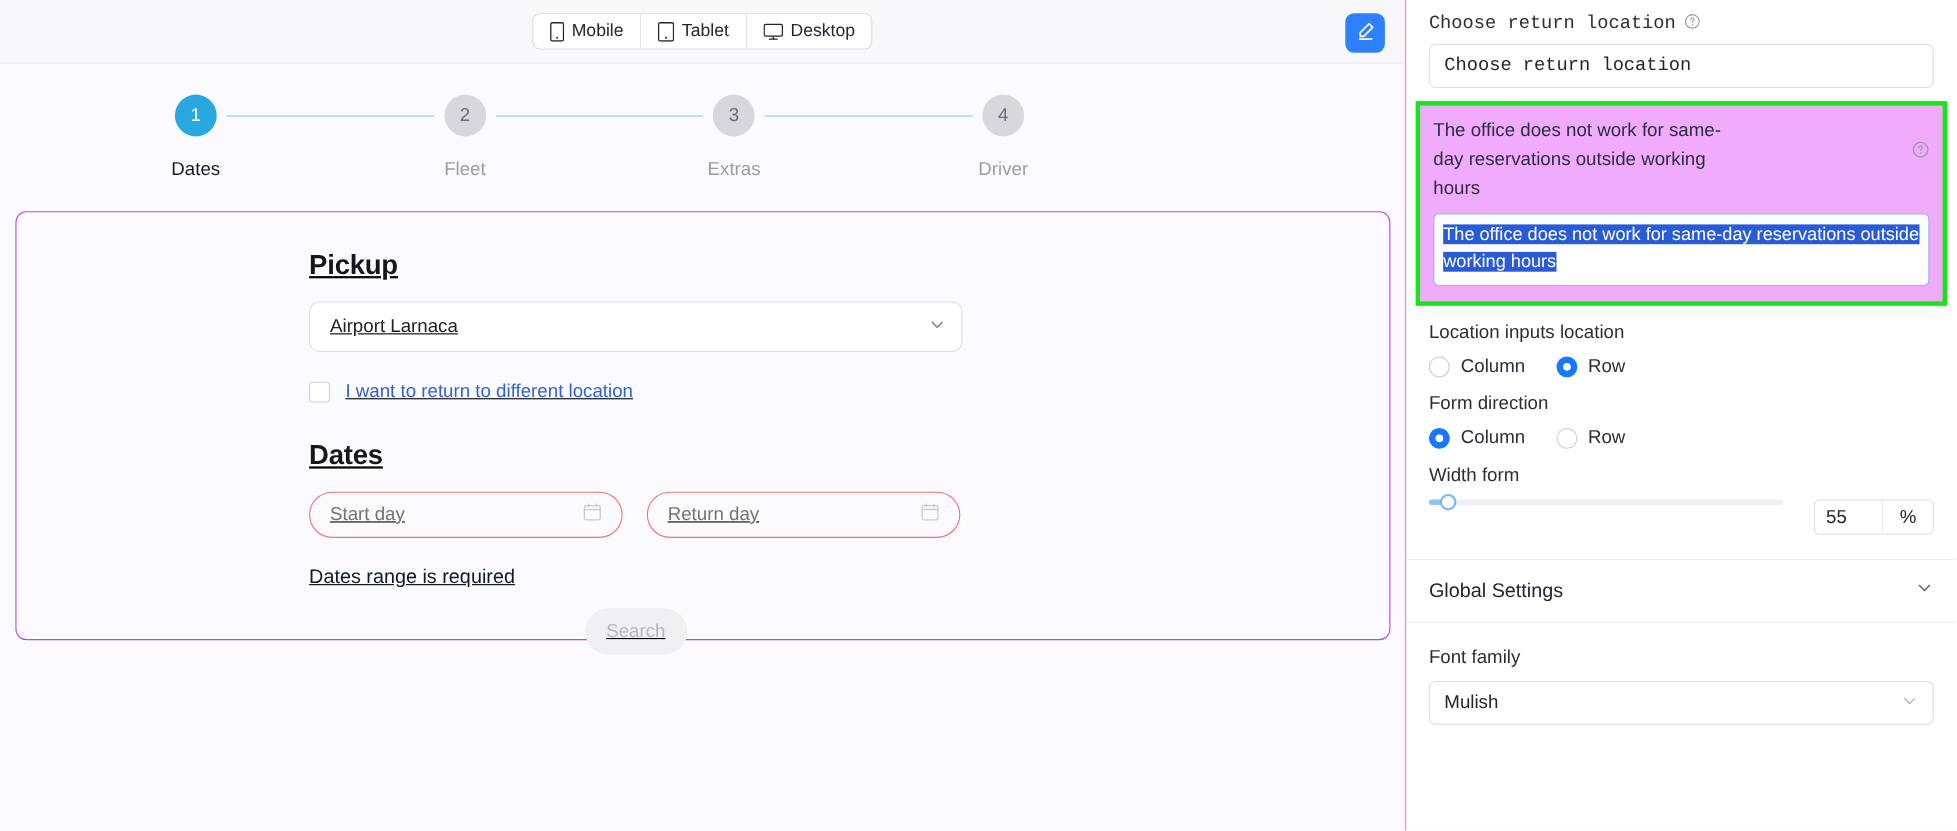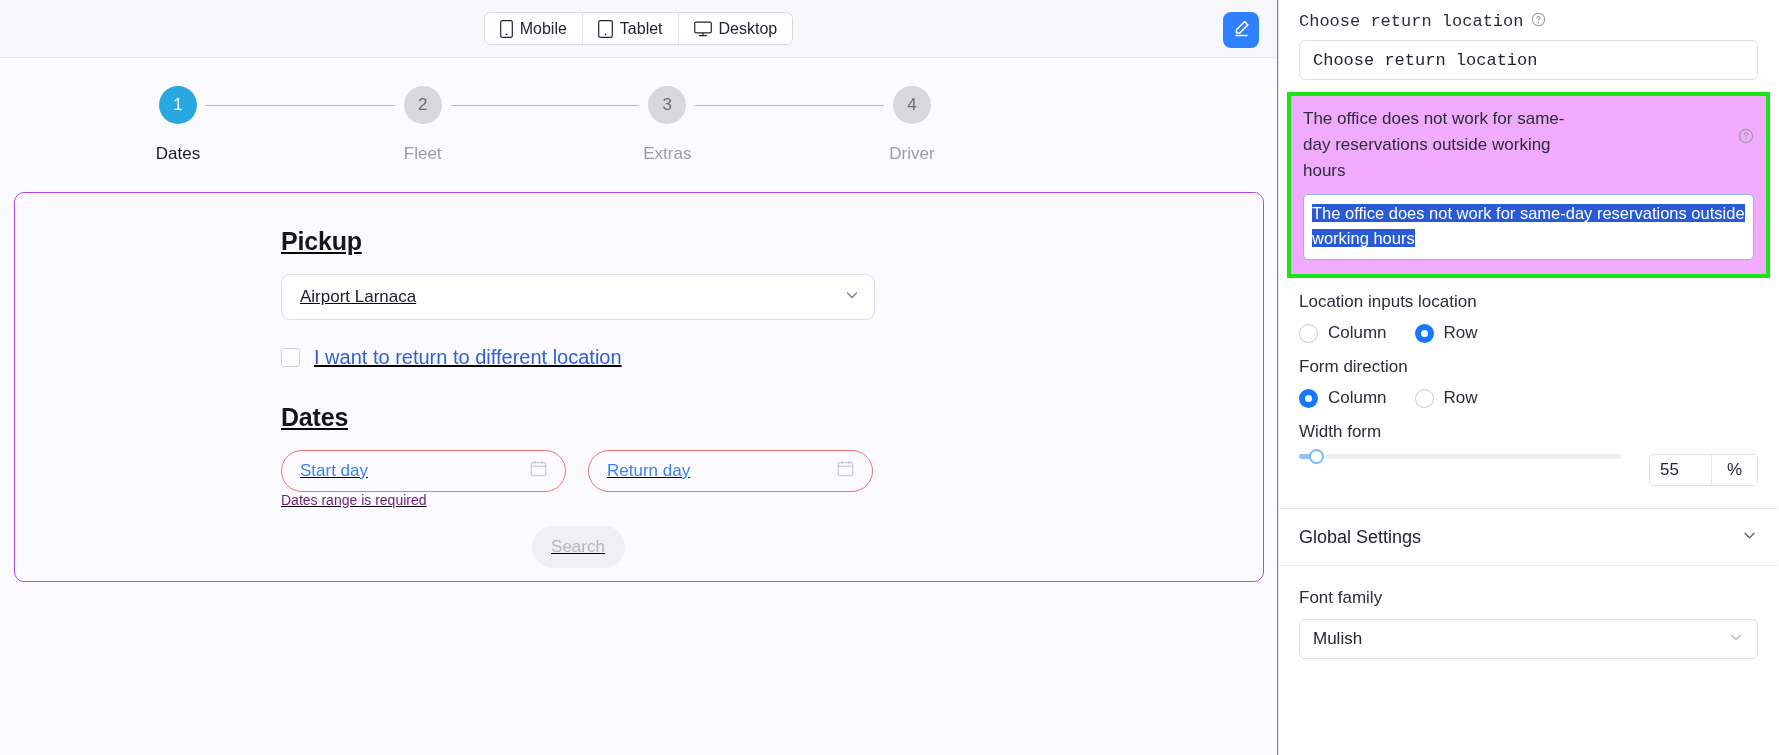--- a/index.html
+++ b/index.html
@@ -162,47 +162,47 @@
     margin-top: 26px;
   }
   .cbox {
     width: 19px; height: 19px;
     border: 1px solid #cfcfda;
     border-radius: 3px;
     background: #ffffff;
     cursor: pointer;
   }
   .cbox-label {
-    font-size: 20px;
+    font-size: 17px;
     color: #2f5fd8;
     cursor: pointer;
   }
 
   .dates-row {
     display: flex;
     gap: 22px;
     margin-top: 14px;
   }
   .date-field {
     width: 285px; height: 42px;
     border: 1px solid #f0736f;
     border-radius: 21px;
     background: #fafaff;
     display: flex;
     align-items: center;
     justify-content: space-between;
     padding: 0 18px;
     font-size: 17px;
-    color: #3b82f6;
+    color: #737373;
     cursor: text;
   }
   .err-text {
-    margin-top: 0;
-    font-size: 14px;
-    color: #701a75;
+    margin-top: 25px;
+    font-size: 18px;
+    color: #0f172a;
   }
   .search-wrap {
     margin-top: 18px;
     width: 594px;
     display: flex;
     justify-content: center;
   }
   .search-btn {
     width: 93px; height: 42px;
     border-radius: 21px;

